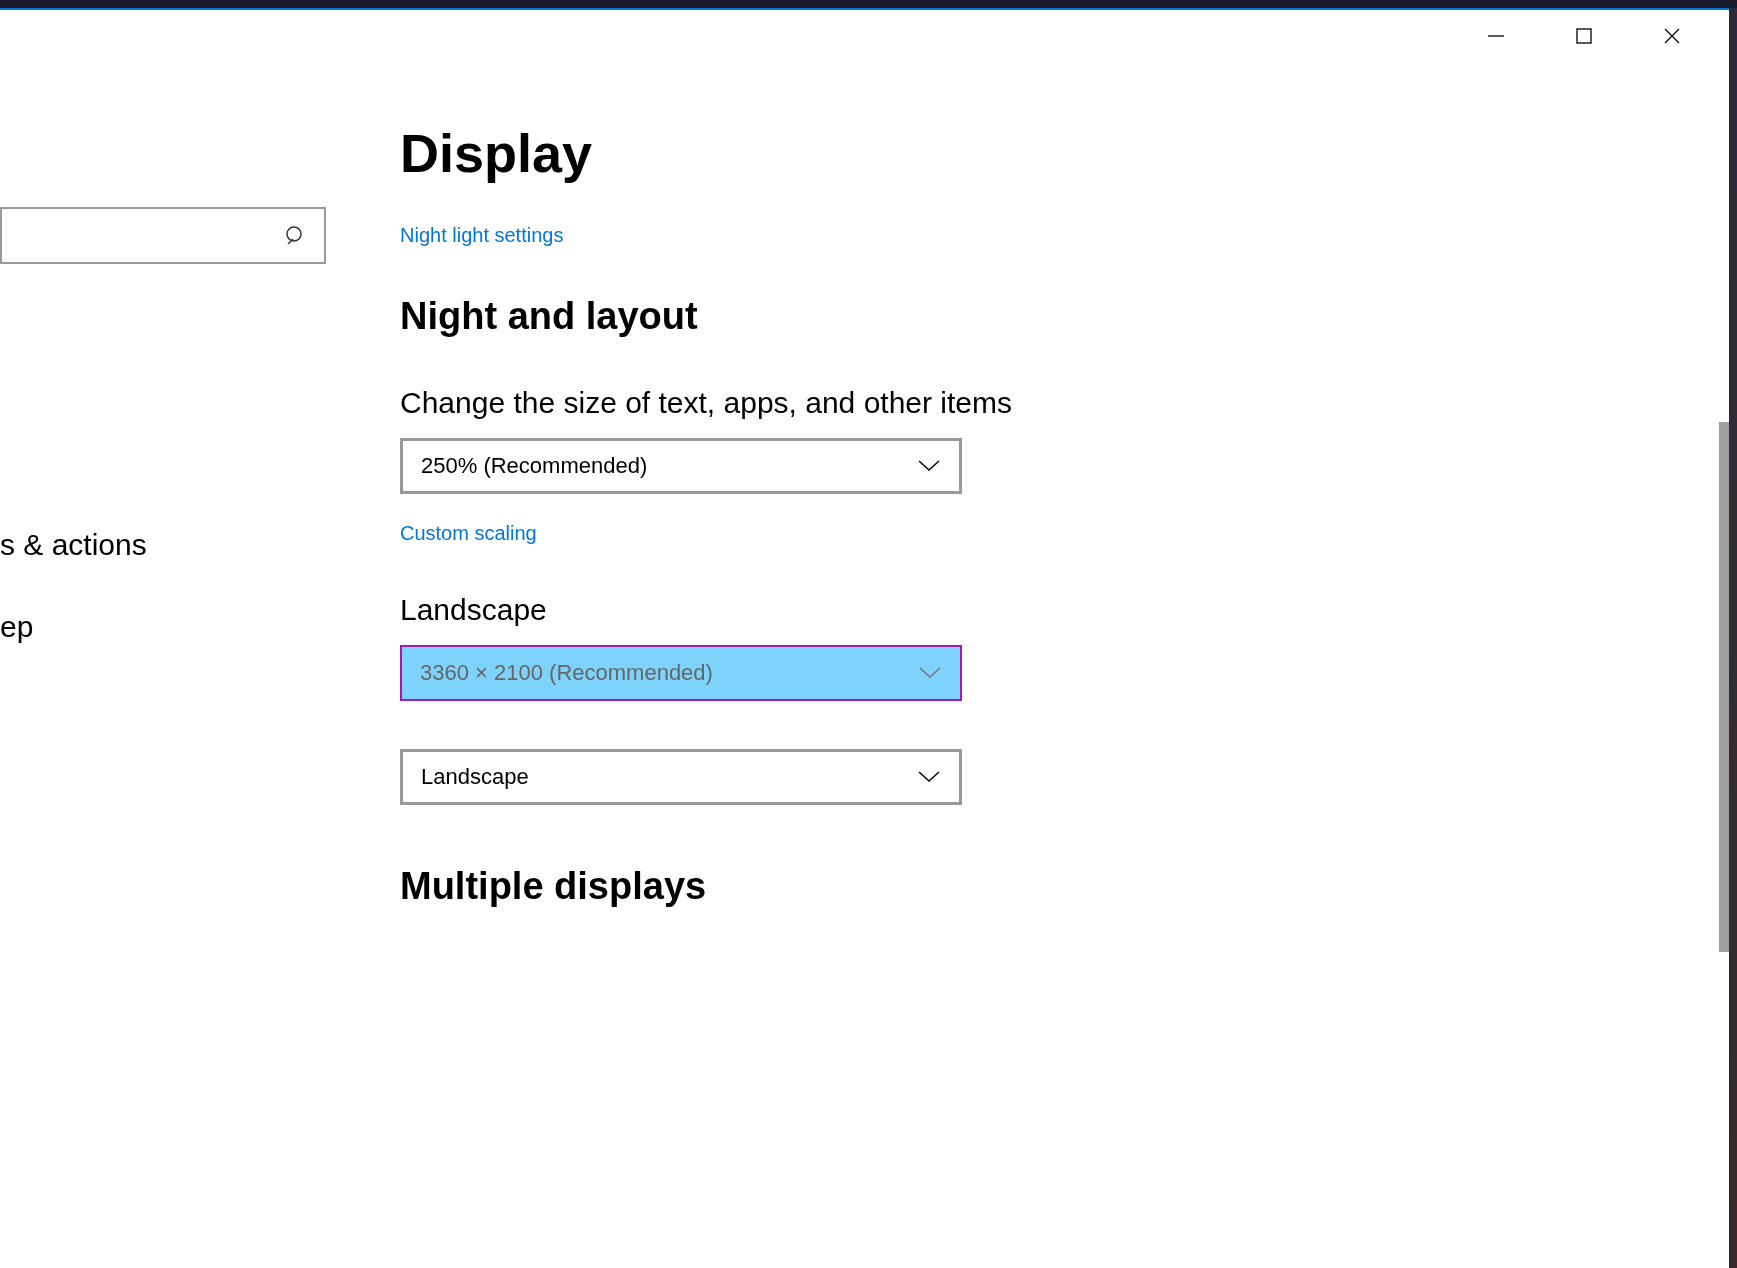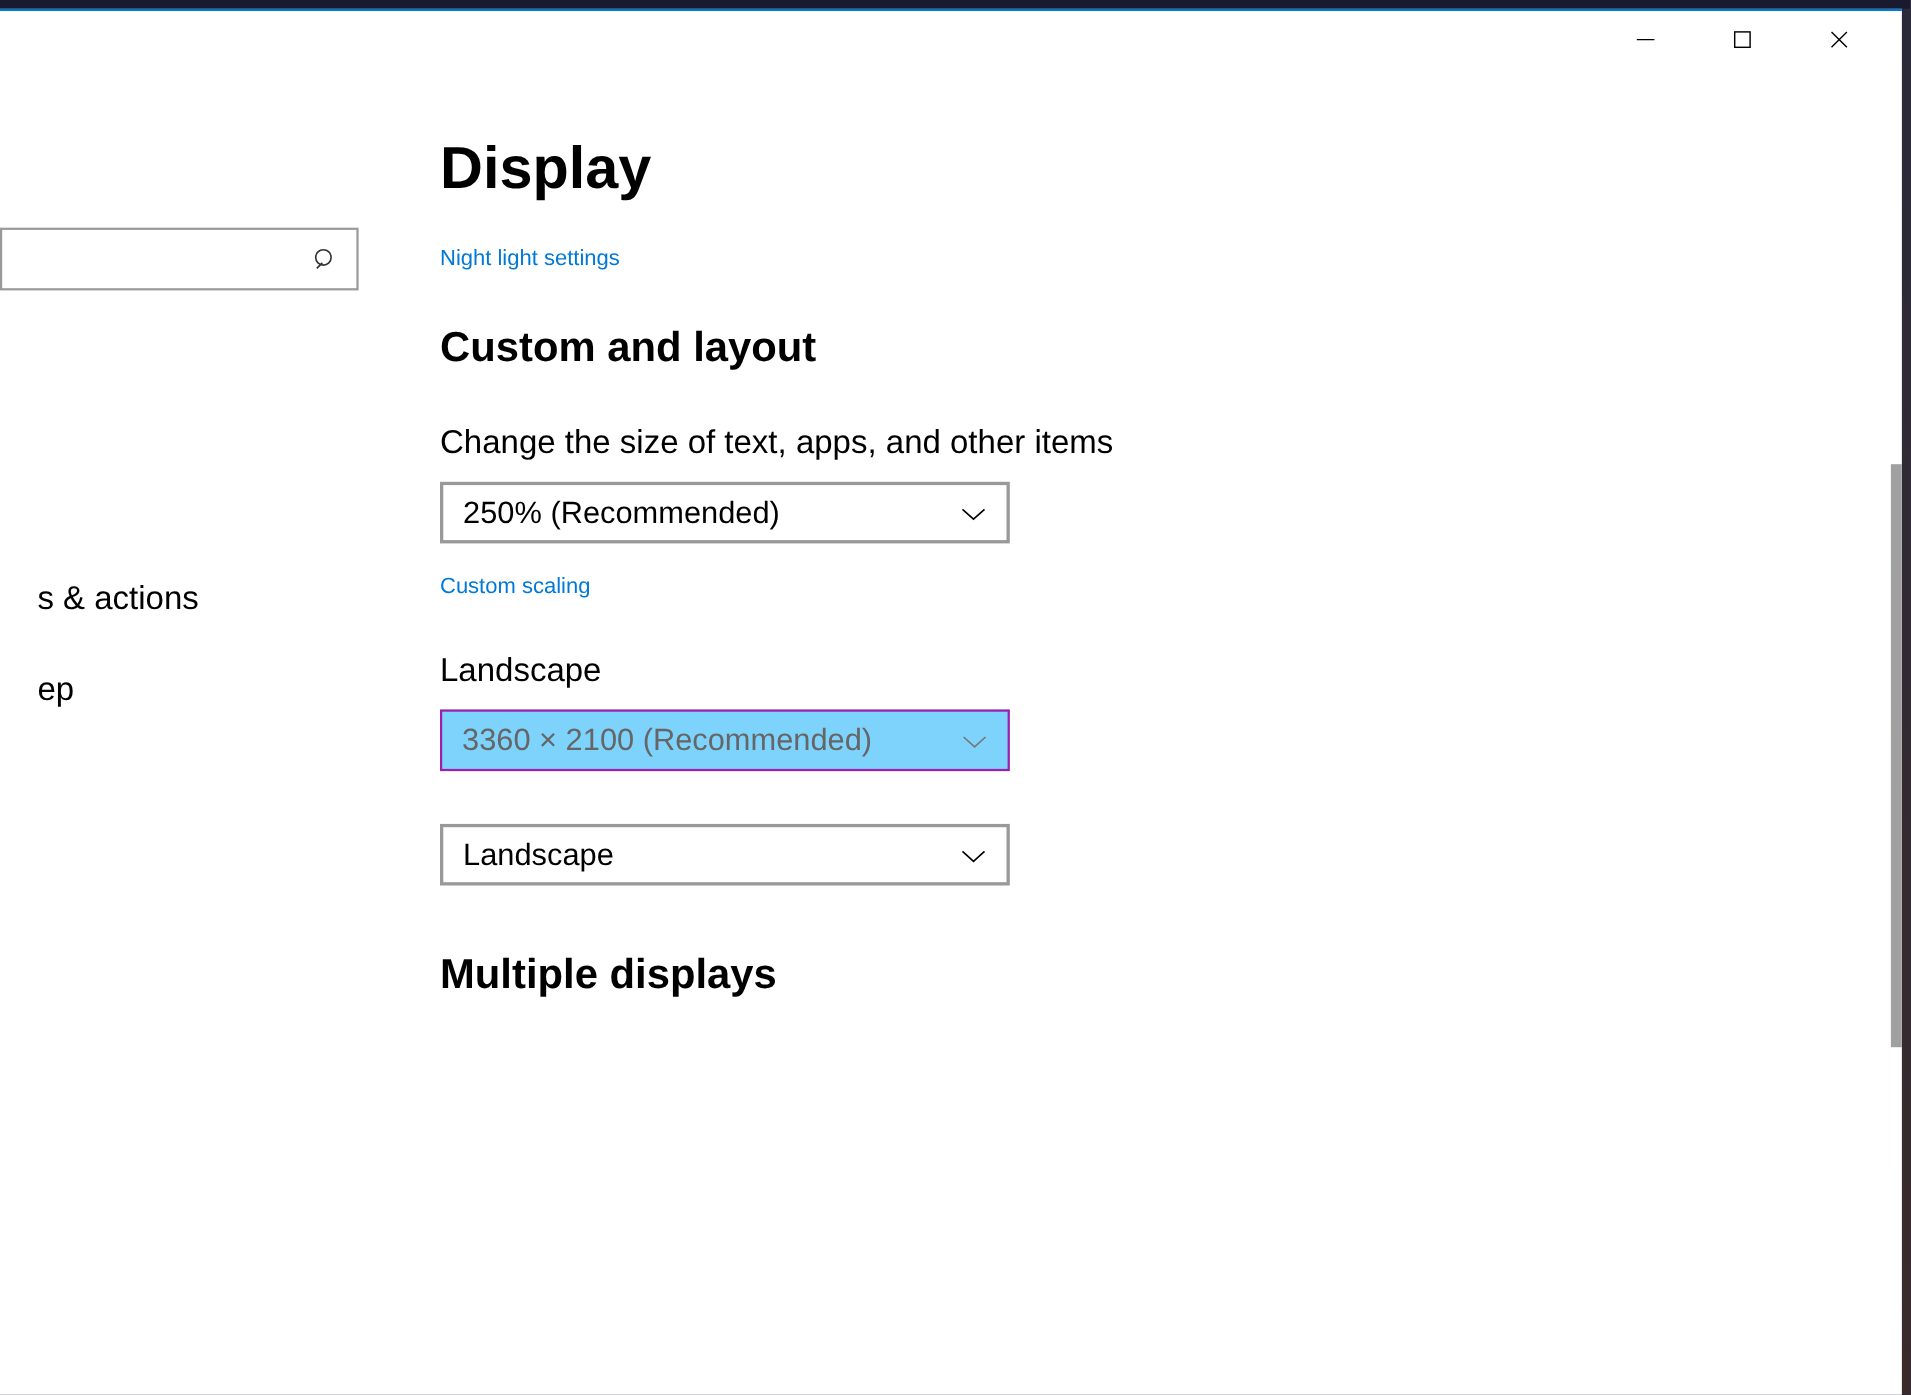--- a/index.html
+++ b/index.html
@@ -70,21 +70,20 @@
     }
     .search-box svg {
       width: 24px;
       height: 24px;
       flex-shrink: 0;
     }
     .sidebar-items {
       margin-top: 240px;
       font-size: 30px;
       color: #000;
-      padding-left: 34px;
     }
     .sidebar-item {
       padding: 24px 0;
     }
     .sidebar-item span {
       white-space: nowrap;
       overflow: hidden;
     }
     .main {
       flex: 1;
@@ -110,27 +109,27 @@
       font-weight: 600;
       color: #000;
       margin-bottom: 48px;
     }
     .field-label {
       font-size: 30px;
       color: #000;
       margin-bottom: 18px;
     }
     .combo {
-      width: 518px;
+      width: 562px;
       height: 56px;
       border: 3px solid #999;
       display: flex;
       align-items: center;
       padding-left: 18px;
-      font-size: 28px;
+      font-size: 22px;
       color: #000;
       margin-bottom: 28px;
       position: relative;
       cursor: default;
       background: #fff;
     }
     .combo.disabled {
       background: #7dd3fc;
       border: 2px solid #a21caf;
       color: #666;
@@ -217,21 +216,21 @@
           <span>ep</span>
         </div>
       </div>
     </div>
 
     <div class="main">
       <h1 class="page-title">Display</h1>
 
       <a class="link">Night light settings</a>
 
-      <h2 class="section-title">Custom and layout</h2>
+      <h2 class="section-title">Night and layout</h2>
 
       <div class="field-label">Change the size of text, apps, and other items</div>
       <div class="combo">
         <span>250% (Recommended)</span>
         <span class="chev">
           <svg viewBox="0 0 24 14">
               <polyline points="2,2 12,11 22,2"></polyline>
             </svg>
         </span>
       </div>

